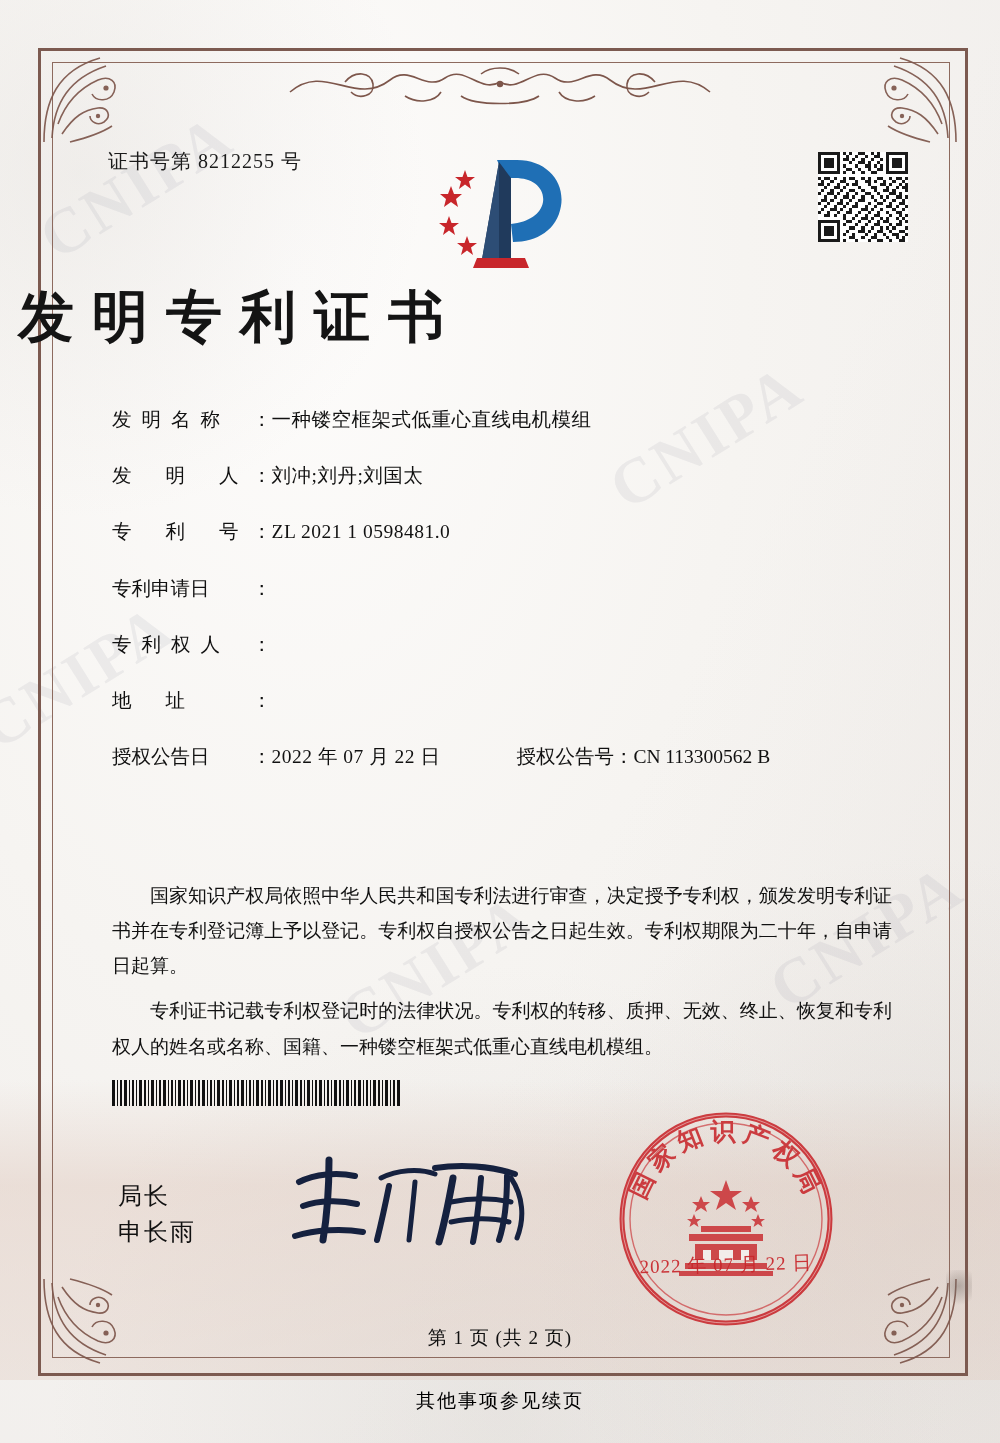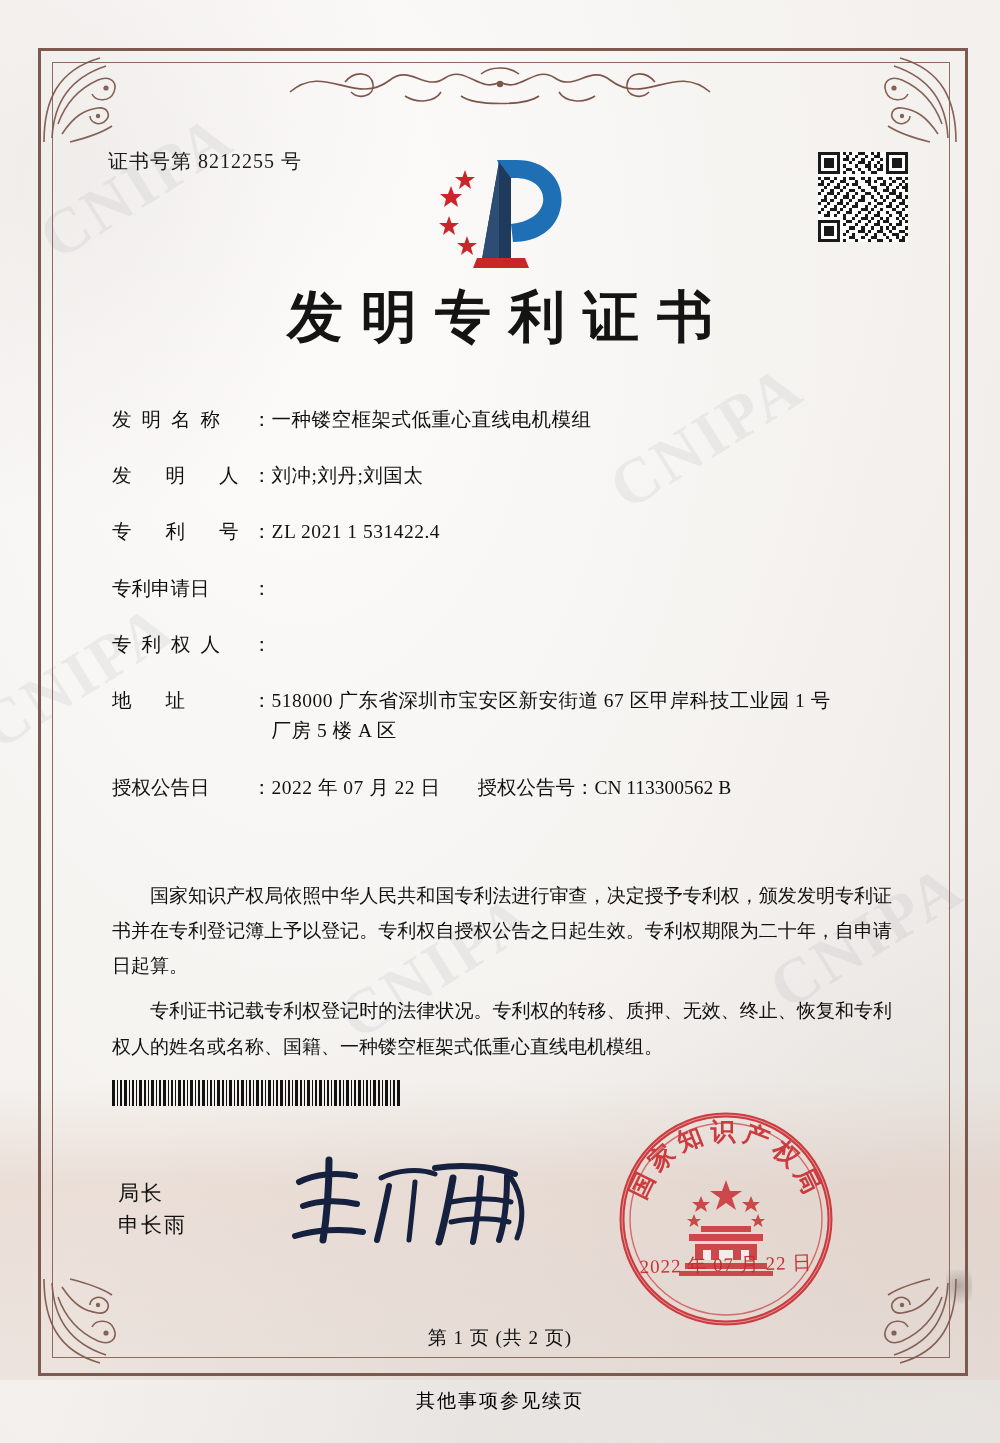--- a/index.html
+++ b/index.html
@@ -115,21 +115,20 @@
     top: 150px;
     width: 150px; height: 125px;
   }
   .logo svg { display:block; width:100%; height:100%; }
 
   
   .doc-title {
     position: absolute;
     left: 0; right: 0;
     top: 280px;
-    text-align: center;
     font-size: 56px;
     font-weight: 700;
     letter-spacing: 18px;
     text-indent: 18px;
     color: #141414;
     font-family: "Liberation Serif", "DejaVu Serif", serif;
   }
 
   
   .fields {
@@ -153,21 +152,21 @@
     white-space: nowrap;
   }
   .field-label.sp2 { letter-spacing: 10px; }
   .field-label.sp4 { letter-spacing: 34px; }
   .field-colon { flex: 0 0 14px; }
   .field-value {
     flex: 1 1 auto;
     letter-spacing: 0.5px;
   }
   .field-row.two-col .seg2 {
-    margin-left: 37px;
+    margin-left: 76px;
     display: flex;
   }
   .field-row.two-col .seg-label { white-space: nowrap; }
 
   
   .paragraphs {
     position: absolute;
     left: 112px;
     top: 836px;
     width: 780px;
@@ -190,21 +189,21 @@
     width: 290px;
     height: 26px;
   }
   .barcode svg { display:block; width:100%; height:100%; }
 
   
   .sig-block {
     position: absolute;
     left: 118px;
     top: 1178px;
-    font-size: 21px;
+    font-size: 24px;
     line-height: 1.5;
     color: #111;
     letter-spacing: 2px;
   }
   .signature {
     position: absolute;
     left: 285px;
     top: 1148px;
     width: 250px;
     height: 105px;
@@ -600,37 +599,36 @@
 
     <div class="field-row">
       <div class="field-label sp4">发明人</div>
       <div class="field-colon">：</div>
       <div class="field-value">刘冲;刘丹;刘国太</div>
     </div>
 
     <div class="field-row">
       <div class="field-label sp4">专利号</div>
       <div class="field-colon">：</div>
-      <div class="field-value mono">ZL 2021 1 531422.4</div>
+      <div class="field-value mono">ZL 2021 1 0598481.0</div>
     </div>
 
     <div class="field-row">
       <div class="field-label">专利申请日</div>
       <div class="field-colon">：</div>
     </div>
 
     <div class="field-row">
       <div class="field-label sp2">专利权人</div>
       <div class="field-colon">：</div>
     </div>
 
     <div class="field-row">
       <div class="field-label sp4">地址</div>
       <div class="field-colon">：</div>
-      <div class="field-value" style="max-width:560px;">518000 广东省深圳市宝安区新安街道 67 区甲岸科技工业园 1 号厂房 5 楼 A 区</div>
     </div>
 
     <div class="field-row two-col">
       <div class="field-label">授权公告日</div>
       <div class="field-colon">：</div>
       <div class="field-value" style="flex:0 0 auto;">2022 年 07 月 22 日</div>
       <div class="seg2">
         <span class="seg-label">授权公告号</span>
         <span>：</span>
         <span class="mono">CN 113300562 B</span>

